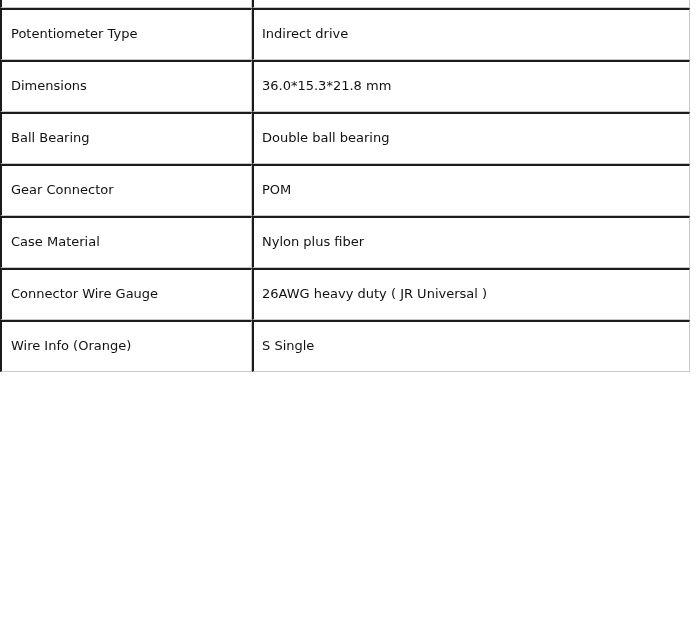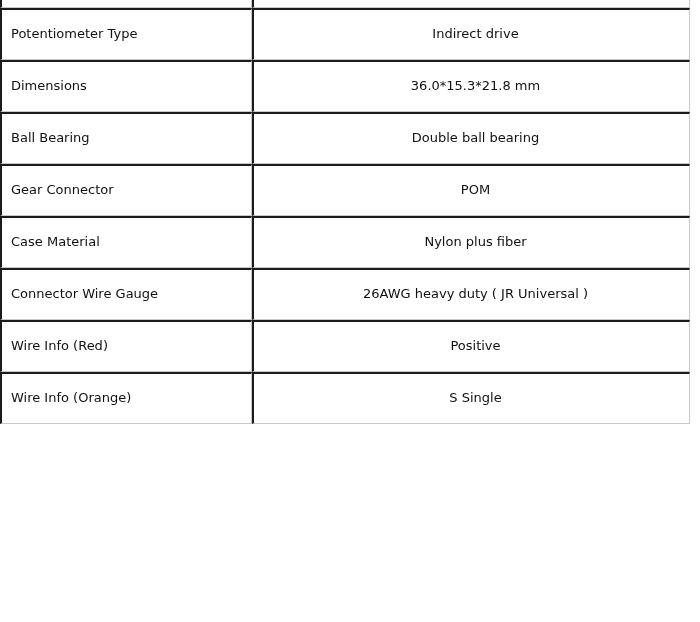--- a/index.html
+++ b/index.html
@@ -56,21 +56,20 @@
     border-left: 2px solid #1b1b1b;
     border-bottom: 1px solid #c9c9c9;
     border-right: 1px solid #c9c9c9;
     white-space: nowrap;
     overflow: hidden;
     text-overflow: clip;
   }
 
   table.spec-table td.value-cell {
     padding-left: 8px;
-    text-align: center;
   }
 
   
   .cell-text {
     display: block;
     position: relative;
     top: -1px;
   }
 
   
@@ -140,28 +139,20 @@
           <tr>
             <td>
               <span class="cell-text">Connector Wire Gauge</span>
             </td>
             <td class="value-cell">
               <span class="cell-text">26AWG heavy duty ( JR Universal )</span>
             </td>
           </tr>
           <tr>
             <td>
-              <span class="cell-text">Wire Info (Red)</span>
-            </td>
-            <td class="value-cell">
-              <span class="cell-text">Positive</span>
-            </td>
-          </tr>
-          <tr>
-            <td>
               <span class="cell-text">Wire Info (Orange)</span>
             </td>
             <td class="value-cell">
               <span class="cell-text">S Single</span>
             </td>
           </tr>
         </tbody>
     </table>
   </div>
 </div>

